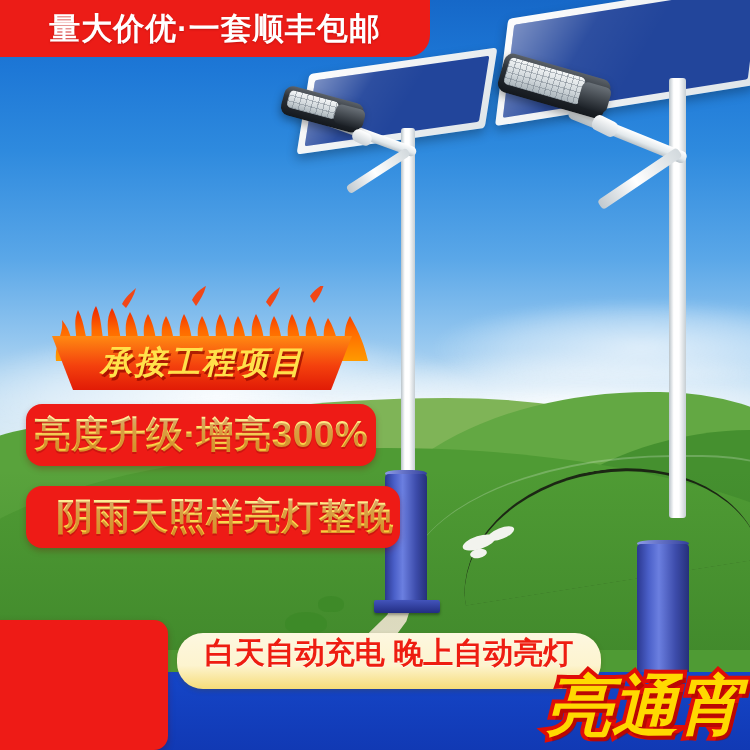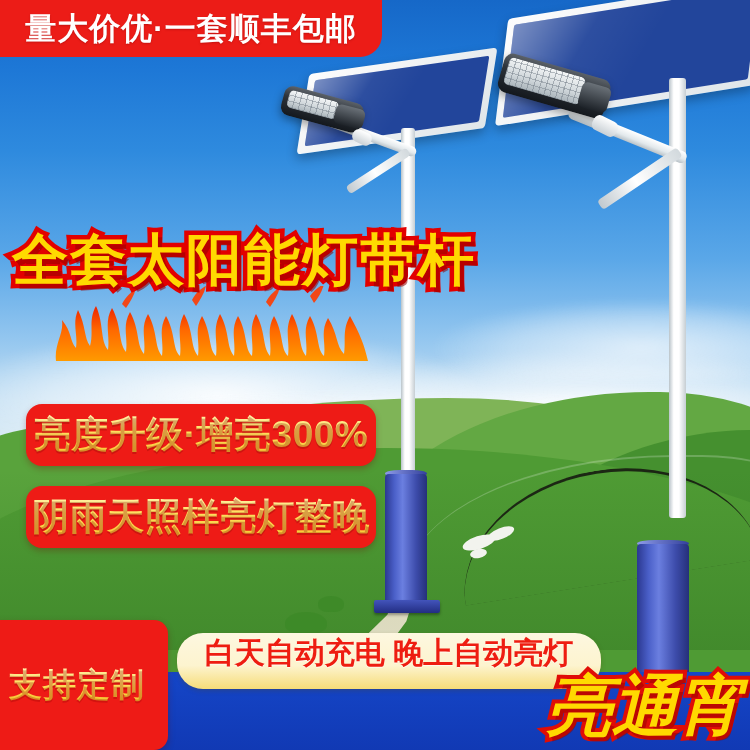--- a/index.html
+++ b/index.html
@@ -169,21 +169,21 @@
     position:absolute;right:-2px;top:18%;width:30px;height:64%;
     background:linear-gradient(to bottom,#6a7178,#1d2228);border-radius:6px;
   }
   .headJoint{
     position:absolute;border-radius:6px;
     background:linear-gradient(to bottom,#ffffff,#c9d0d5);
   }
 
   
   .topBanner{
-    position:absolute;left:0;top:0;width:382px;height:57px;
+    position:absolute;left:0;top:0;width:430px;height:57px;
     background:#ec1c17;border-radius:0 0 22px 0;
     display:flex;align-items:center;justify-content:center;
     z-index:30;
   }
   .topBanner span{
     color:#fff;font-size:31px;font-weight:bold;letter-spacing:1px;
     text-shadow:0 1px 2px rgba(120,0,0,.35);
   }
 
   
@@ -221,21 +221,21 @@
     display:flex;align-items:center;justify-content:center;
     box-shadow:0 3px 6px rgba(110,0,0,.28);
   }
   .pill span{
     font-size:37px;font-weight:bold;letter-spacing:.5px;
     background:linear-gradient(to bottom,#fff7c0 0%,#ffe061 40%,#f7c12a 100%);
     -webkit-background-clip:text;background-clip:text;color:transparent;
     text-shadow:0 2px 0 rgba(130,10,0,.30);
   }
   .pillA{top:404px;width:350px;height:62px;}
-  .pillB{top:486px;width:350px;height:62px;}
+  .pillB{top:486px;width:350px;height:62px;padding-left:24px;}
 
   
   .blueBar{
     position:absolute;left:0;bottom:0;width:750px;height:78px;
     background:linear-gradient(to bottom,#1546c8,#1139b4);
     z-index:32;
   }
   .creamPill{
     position:absolute;left:177px;top:633px;width:424px;height:56px;
     background:linear-gradient(to bottom,#fdf7e0 0%,#fdf4cf 58%,#f6dc78 100%);
@@ -349,47 +349,48 @@
       <div class="headTail"></div>
     </div>
     <div class="headJoint" style="left:352px;top:131px;width:20px;height:13px;transform:rotate(26deg);"></div>
     <div class="baseplate" style="left:374px;top:600px;width:66px;"></div>
   </div>
 
   <div class="topBanner">
     <span>量大价优·一套顺丰包邮</span>
   </div>
 
-  <div class="headline">全套太阳能灯带杆</div>
 
   <svg class="flames" viewBox="0 0 320 75" preserveAspectRatio="none">
     <defs>
       <linearGradient id="fg" x1="0" y1="1" x2="0" y2="0">
         <stop offset="0%" stop-color="#ff9a00"></stop>
         <stop offset="55%" stop-color="#ff6a00"></stop>
         <stop offset="100%" stop-color="#ee2200"></stop>
       </linearGradient>
     </defs>
     <path fill="url(#fg)" d="M4,75 C2,58 12,48 10,34 C20,46 18,56 24,62 C26,48 20,38 26,24 C34,40 32,52 38,60 C42,46 36,34 44,20 C52,38 48,54 56,64 C58,48 52,36 60,22 C70,40 66,56 74,66 C76,50 70,40 78,26 C88,44 84,58 92,68 C94,52 88,42 96,28 C106,46 102,60 110,70 C112,54 106,44 114,30 C124,48 120,62 128,70 C130,54 124,44 132,28 C142,46 138,60 146,70 C148,54 142,44 150,30 C160,48 156,62 164,70 C166,54 160,44 168,28 C178,46 174,60 182,70 C184,54 178,44 186,30 C196,48 192,62 200,70 C202,54 196,44 204,28 C214,46 210,60 218,70 C220,54 214,44 222,30 C232,48 228,62 236,70 C238,54 232,44 240,28 C250,46 246,60 254,70 C256,54 250,44 258,30 C268,48 264,62 272,70 C274,56 268,46 276,32 C286,48 284,60 292,68 C294,54 290,44 298,30 C308,48 312,58 316,75 Z"></path>
     <path fill="#ff3b00" opacity=".9" d="M70,18 C74,10 80,6 84,2 C82,10 78,16 74,22 Z M140,14 C144,6 150,2 154,0 C152,8 148,14 144,20 Z M214,16 C218,8 224,4 228,1 C226,9 222,15 218,21 Z M258,10 C262,4 268,0 272,-2 C270,6 266,12 262,17 Z"></path>
   </svg>
 
+  <div class="ribbon">
+    <span>承接工程项目</span>
+  </div>
 
   <div class="pill pillA">
     <span>亮度升级·增亮300%</span>
   </div>
   <div class="pill pillB">
     <span>阴雨天照样亮灯整晚</span>
   </div>
 
   <div class="blueBar"></div>
 
   <div class="creamPill">
     <span>白天自动充电 晚上自动亮灯</span>
   </div>
 
   <div class="factoryBox">
-    <div class="l2">支持定制</div>
   </div>
 
   <div class="bigYellow">亮通宵</div>
 
 </div>
 
 </body></html>

